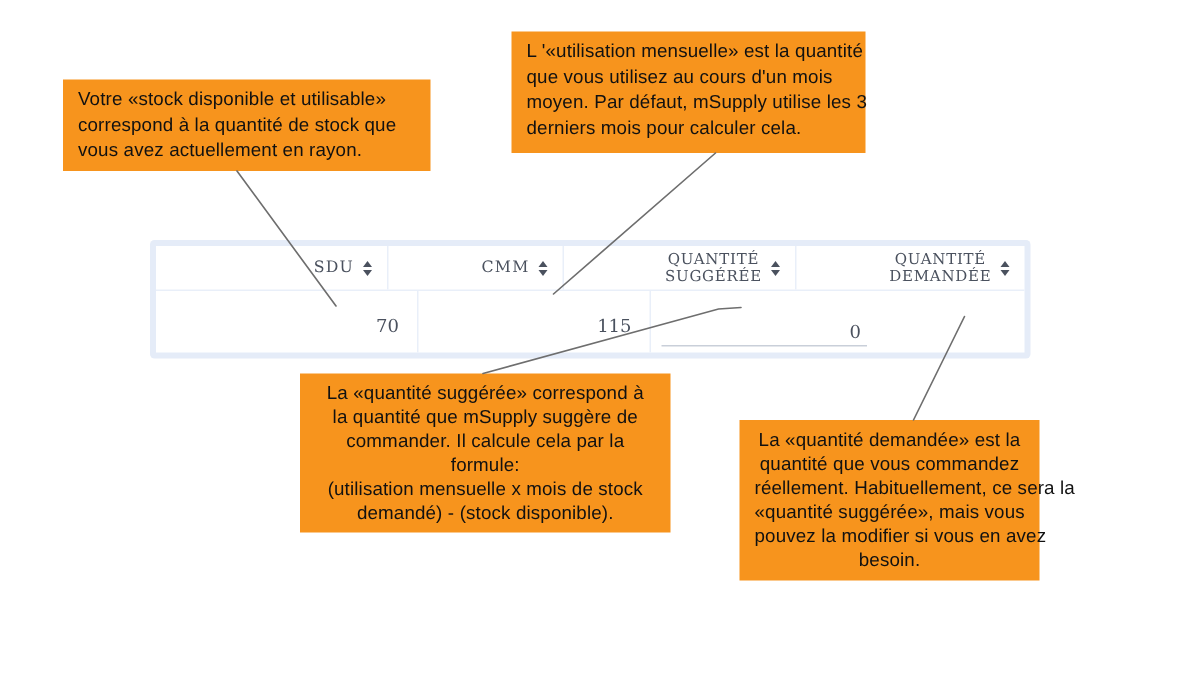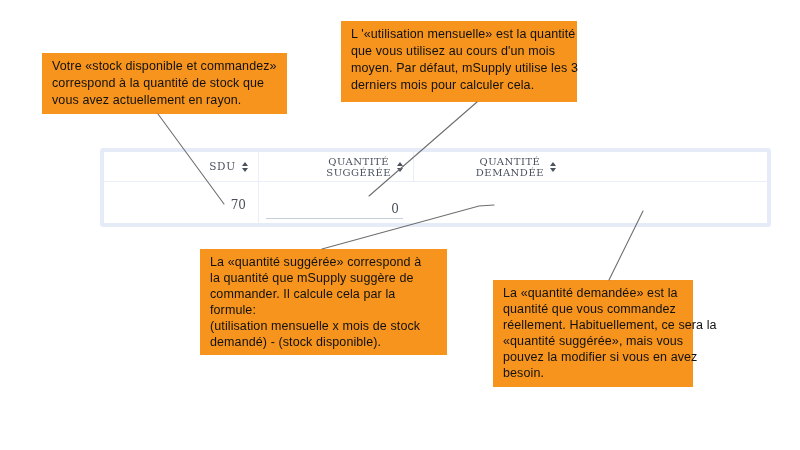--- a/index.html
+++ b/index.html
@@ -17,26 +17,26 @@
     position:relative;width:800px;height:450px;overflow:hidden;
     background:#ffffff;font-family:"Liberation Sans",sans-serif;
   }
   
   .connectors{position:absolute;left:0;top:0;width:800px;height:450px;pointer-events:none;z-index:3;}
   .connectors line,.connectors polyline{
     stroke:var(--connector-line);stroke-width:1.1;fill:none;stroke-linecap:round;
   }
   
   .table-frame{
-    position:absolute;left:100px;top:148px;width:671px;height:79px;
+    position:absolute;left:100px;top:160px;width:587px;height:79px;
     background:var(--table-frame);border-radius:3px;box-sizing:border-box;padding:4px;z-index:1;
   }
   .table-inner{width:100%;height:100%;background:#ffffff;display:flex;flex-direction:column;}
   .thead{display:flex;height:30px;border-bottom:1px solid var(--table-divider);box-sizing:border-box;}
-  .trow{display:flex;flex:1;}
+  .trow{display:flex;flex:1;margin-left:20px;}
   .th,.td{
     box-sizing:border-box;display:flex;align-items:center;justify-content:flex-end;
     font-family:"DejaVu Serif",serif;color:var(--table-header-text);
   }
   .th{padding-right:10px;cursor:pointer;}
   .td{padding-right:12px;font-size:12px;color:var(--table-value-text);padding-top:4px;}
   .col1{width:154px;}
   .col2{width:117px;border-left:1px solid var(--table-divider);}
   .col3{width:155px;border-left:1px solid var(--table-divider);}
   .col4{width:153px;border-left:1px solid var(--table-divider);}
@@ -56,21 +56,21 @@
     color:var(--table-value-text);padding:0 4px 2px 0;
   }
   
   .callout{
     position:absolute;background:var(--callout-bg);color:var(--callout-text);
     box-sizing:border-box;padding:5px 10px;z-index:2;
   }
   .callout-text{
     white-space:pre;font-size:12.5px;line-height:17px;letter-spacing:0.1px;
   }
-  .callout.b3 .callout-text,.callout.b4 .callout-text{line-height:16px;}
+  .callout.b3 .callout-text,.callout.b4 .callout-text{line-height:16px;text-align:center;}
   .b1{left:42px;top:53px;width:245px;height:61px;}
   .b2{left:341px;top:21px;width:236px;height:81px;}
   .b3{left:200px;top:249px;width:247px;height:106px;}
   .b4{left:493px;top:280px;width:200px;height:107px;}
 </style>
 </head>
 <body>
 
 <div class="stage">
 
@@ -84,48 +84,56 @@
   <div class="table-frame">
     <div class="table-inner">
       <div class="thead">
         <div class="th col1">
           <span class="th-label">SDU</span>
           <span class="sort-icon">
               <i class="up"></i>
               <i class="down"></i>
             </span>
         </div>
+        <div class="th col2">
+          <span class="th-label">CMM</span>
+          <span class="sort-icon">
+              <i class="up"></i>
+              <i class="down"></i>
+            </span>
+        </div>
         <div class="th col3 twoline">
           <span class="th-label">QUANTITÉ
 SUGGÉRÉE</span>
           <span class="sort-icon">
               <i class="up"></i>
               <i class="down"></i>
             </span>
         </div>
         <div class="th col4 twoline">
           <span class="th-label">QUANTITÉ
 DEMANDÉE</span>
           <span class="sort-icon">
               <i class="up"></i>
               <i class="down"></i>
             </span>
         </div>
       </div>
       <div class="trow">
         <div class="td col1">70</div>
+        <div class="td col3">115</div>
         <div class="td col4 input-cell">
           <input class="qty-input" type="text" value="0" style="">
         </div>
       </div>
     </div>
   </div>
 
   <div class="callout b1">
-    <div class="callout-text">Votre «stock disponible et commandez»
+    <div class="callout-text">Votre «stock disponible et utilisable»
 correspond à la quantité de stock que
 vous avez actuellement en rayon.</div>
   </div>
 
   <div class="callout b2">
     <div class="callout-text">L '«utilisation mensuelle» est la quantité
 que vous utilisez au cours d'un mois
 moyen. Par défaut, mSupply utilise les 3
 derniers mois pour calculer cela.</div>
   </div>

